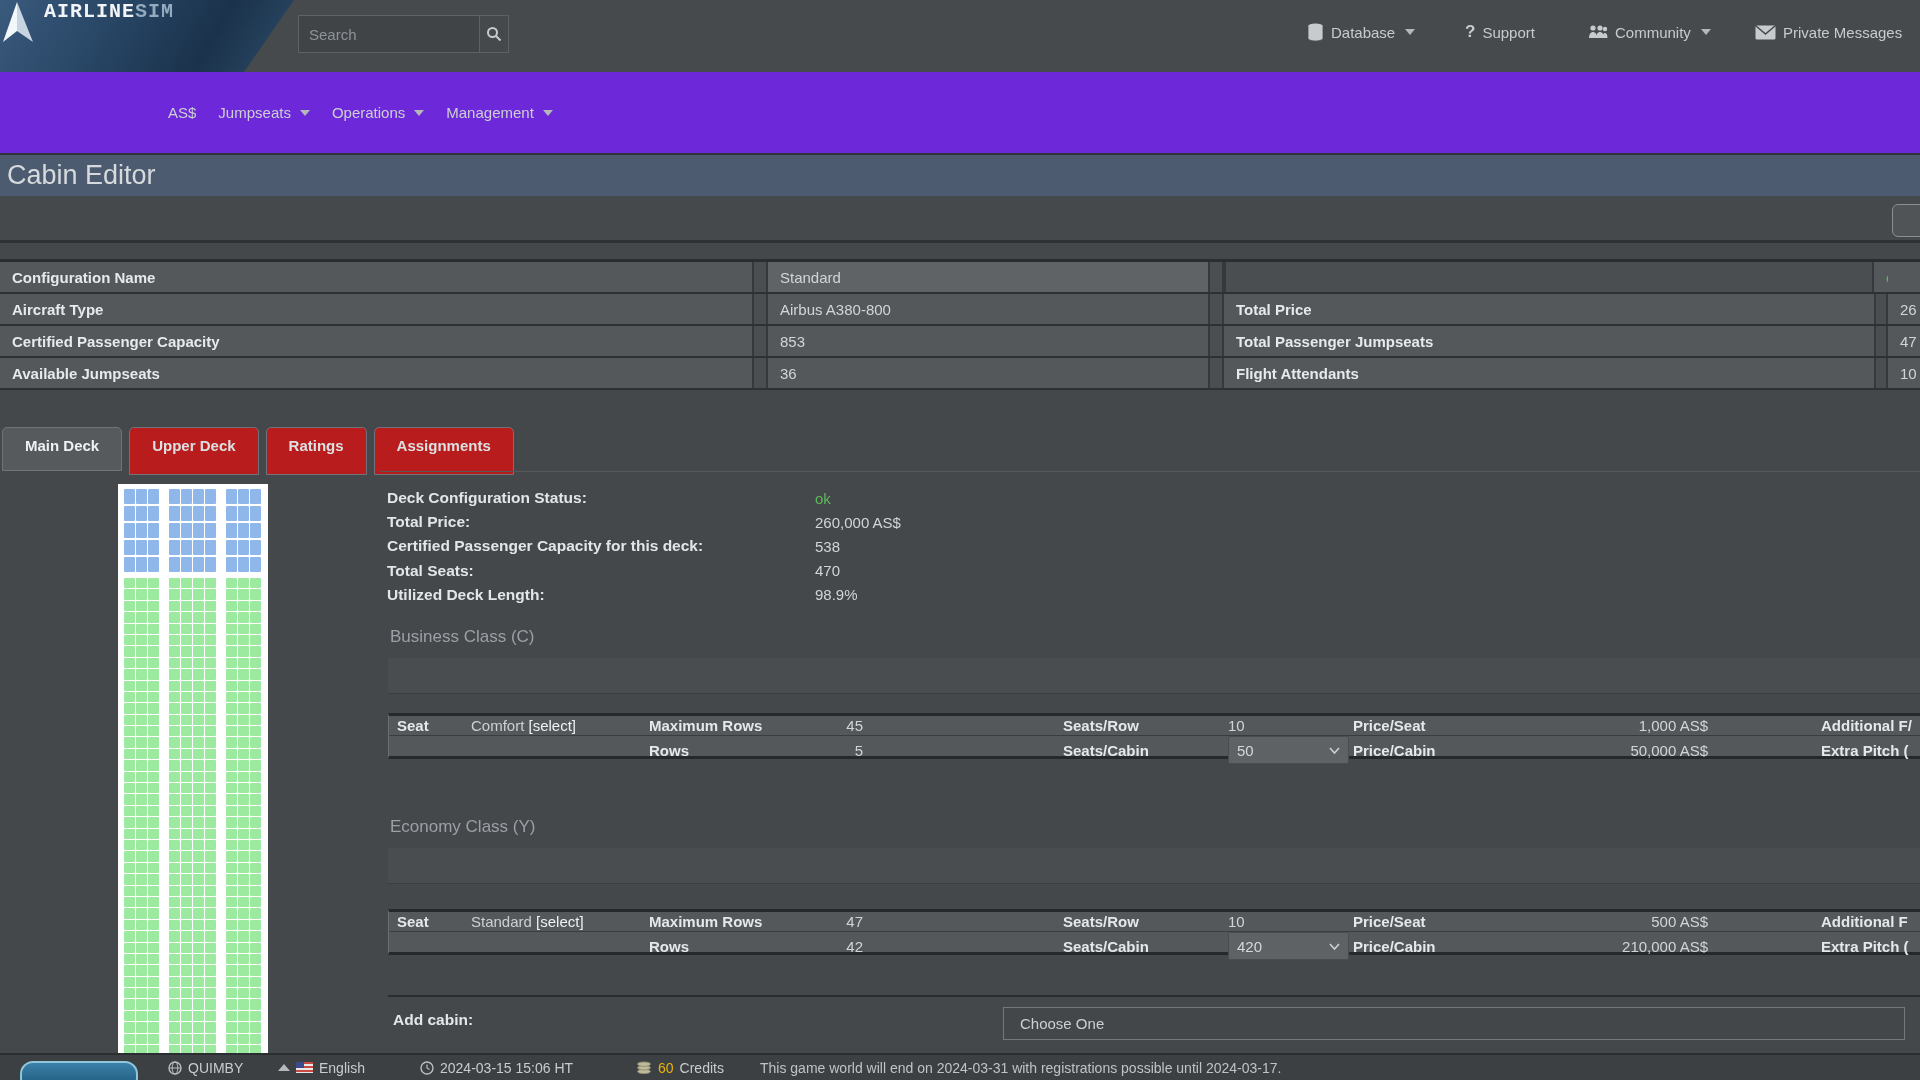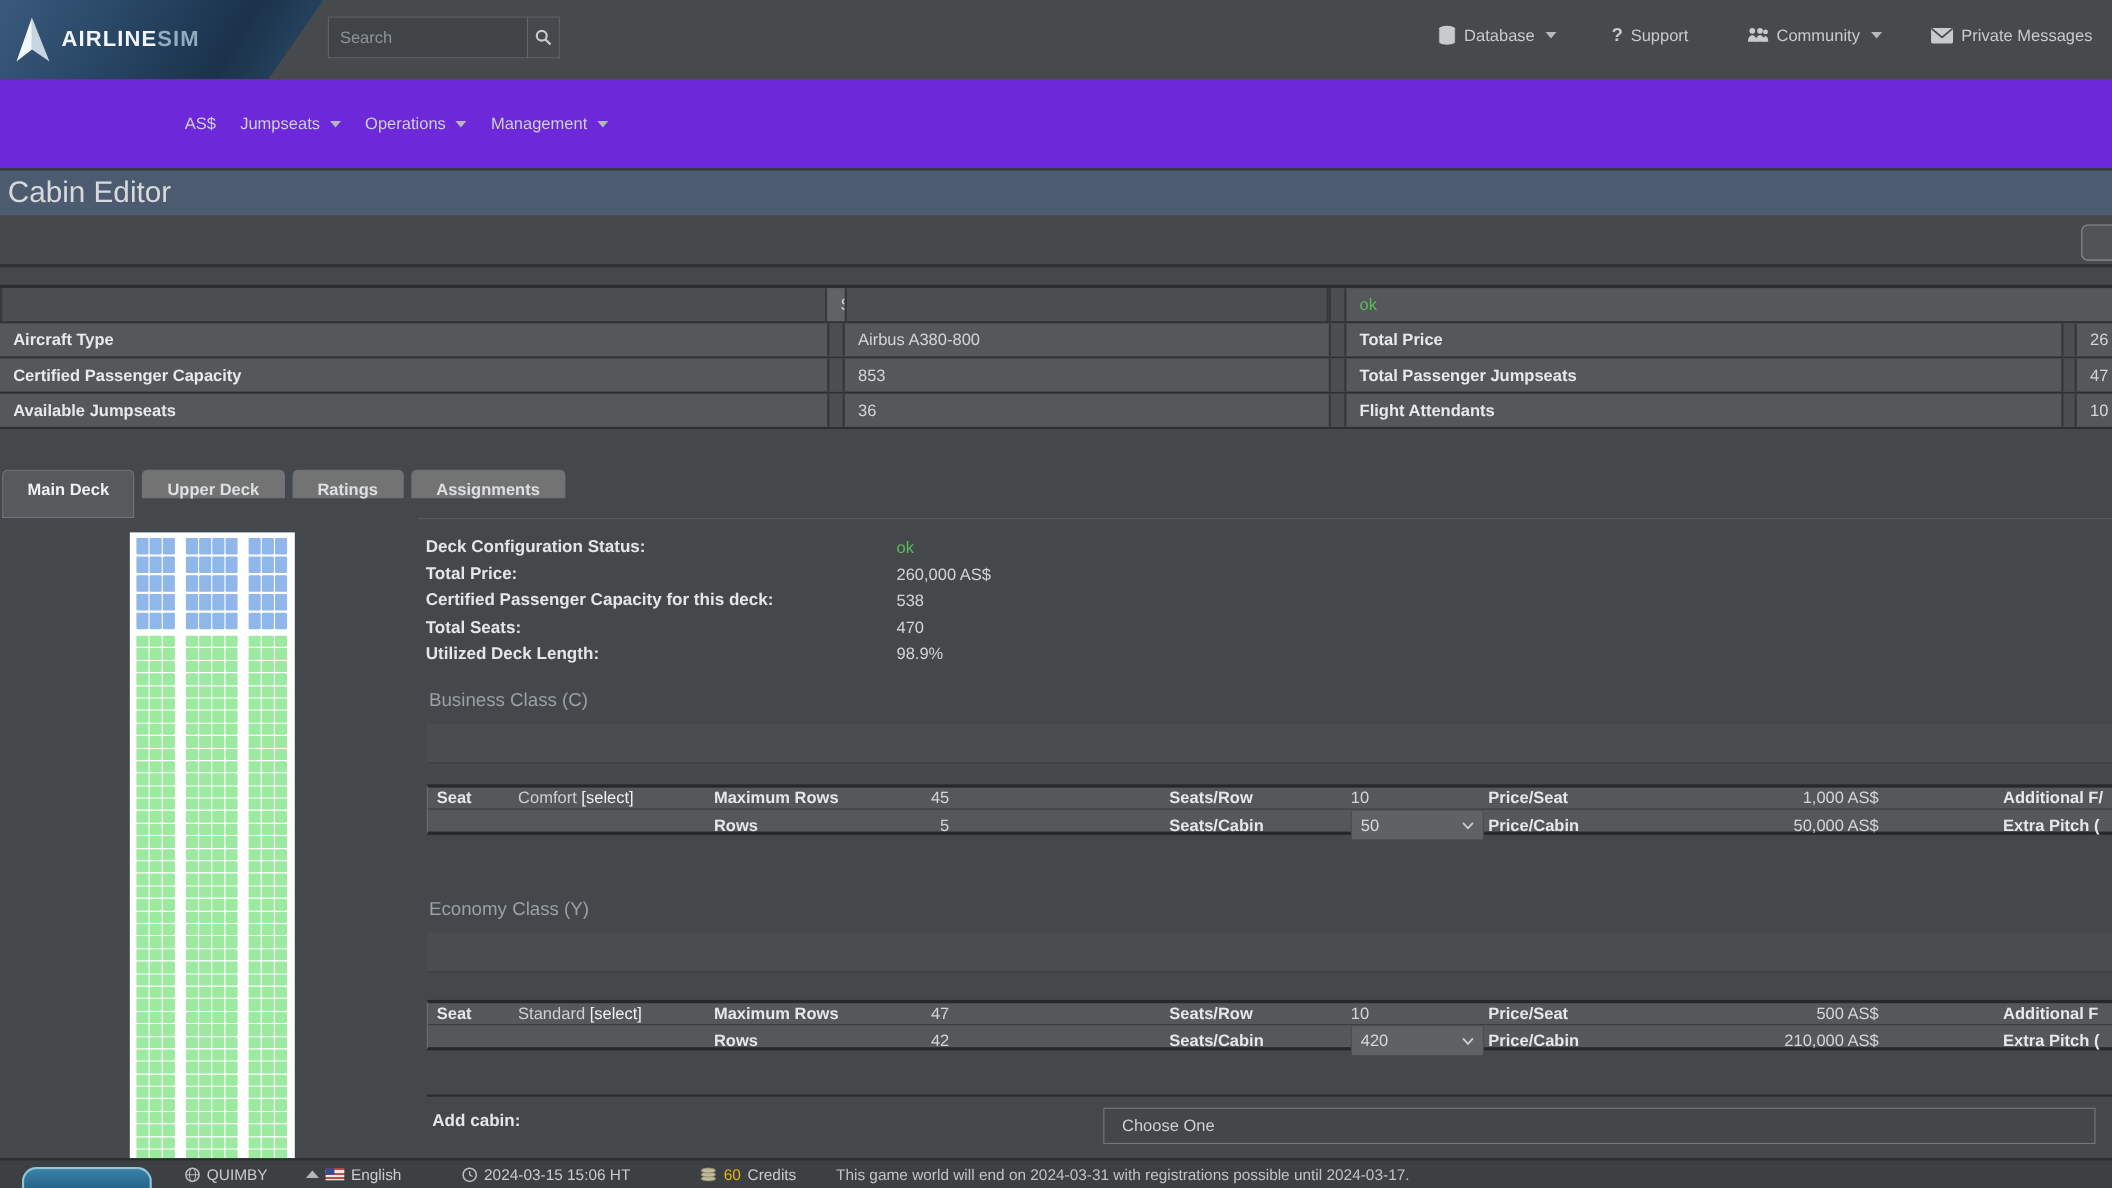--- a/index.html
+++ b/index.html
@@ -8,21 +8,21 @@
     position:relative;width:1920px;height:1080px;overflow:hidden;
     background:#45484b;font-family:"Liberation Sans",sans-serif;
     -webkit-font-smoothing:antialiased;
   }
   
   .topbar{position:absolute;left:0;top:0;width:1920px;height:72px;background:#474a4d;}
   .logo-block{
     position:absolute;left:0;top:0;width:294px;height:72px;
     background:linear-gradient(120deg,#3a5a7d 0%,#24415f 45%,#1b324b 70%,#2c4c68 100%);
     clip-path:polygon(0 0,100% 0,83% 100%,0 100%);
-    display:flex;align-items:center;padding-left:12px;
+    display:flex;font-family:Liberation Mono, monospace;
   }
   .logo-plane{width:36px;height:44px;margin-right:8px;}
   .logo-text{font-size:20px;font-weight:bold;color:#f2f5f7;letter-spacing:1px;}
   .logo-text .sim{color:#93aabf;font-weight:bold;}
   .search-wrap{position:absolute;left:298px;top:15px;display:flex;}
   .search-input{
     width:182px;height:38px;background:#404447;border:1px solid #5e6266;color:#d7dadc;
     font-family:"Liberation Sans",sans-serif;font-size:15px;padding:0 10px;outline:none;
   }
   .search-input::placeholder{color:#8e9499;}
@@ -51,21 +51,21 @@
   .cfg-table{position:absolute;left:0;top:259px;width:1920px;border-top:3px solid #2a2d2f;}
   .cfg-row{display:grid;grid-template-columns:752px 16px 440px 16px 650px 14px 1fr;
     height:32px;background:#54585b;border-bottom:2px solid #2e3134;align-items:center;}
   .cfg-gap{height:100%;background:#4b4e51;border-left:2px solid #36393c;border-right:2px solid #36393c;}
   .cfg-label{font-size:15px;font-weight:bold;color:#e7e9eb;padding-left:12px;white-space:nowrap;overflow:hidden;}
   .cfg-value{font-size:15px;color:#d2d5d8;padding-left:12px;white-space:nowrap;overflow:hidden;height:100%;display:flex;align-items:center;}
   .cfg-value.hl{background:#5f6366;}
   .cfg-value.ok{color:#5cb85c;}
   
   .tabs{position:absolute;left:2px;top:427px;display:flex;align-items:flex-start;}
-  .tab{height:26px;line-height:36px;padding:0 22px;margin-right:7px;background:#737373;
+  .tab{height:48px;line-height:36px;padding:0 22px;margin-right:7px;background:#b91c1c;
     border:1px solid #70747a;border-radius:5px 5px 0 0;font-size:15px;font-weight:bold;
     color:#dde0e2;cursor:pointer;white-space:nowrap;}
   .tab.active{background:#565a5d;color:#eef0f1;height:44px;}
   .content-line{position:absolute;left:380px;right:0;top:471px;height:1px;background:#56595c;}
   
   .seat-map{position:absolute;left:118px;top:484px;width:150px;bottom:27px;background:#ffffff;
     overflow:hidden;padding:5px 6px;}
   .deck-sec.business{margin-bottom:6px;}
   .seat-row{display:flex;gap:10px;margin-bottom:2px;}
   .economy .seat-row{margin-bottom:1px;}
@@ -195,20 +195,21 @@
 
   <div class="titlebar">
     <h1>Cabin Editor</h1>
   </div>
   <div class="toolstrip">
     <div class="cut-btn"></div>
   </div>
 
   <div class="cfg-table">
     <div class="cfg-row">
+      <div class="cfg-label">Configuration Name</div>
       <div class="cfg-gap"></div>
       <div class="cfg-value hl">Standard</div>
       <div class="cfg-gap"></div>
       <div class="cfg-gap"></div>
       <div class="cfg-value ok">ok</div>
     </div>
     <div class="cfg-row">
       <div class="cfg-label">Aircraft Type</div>
       <div class="cfg-gap"></div>
       <div class="cfg-value">Airbus A380-800</div>

